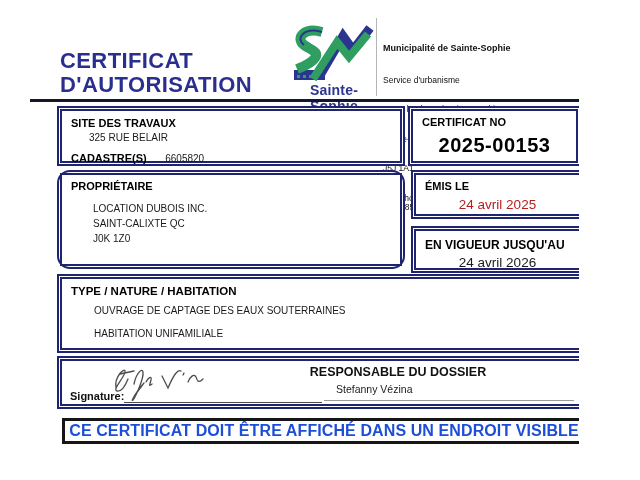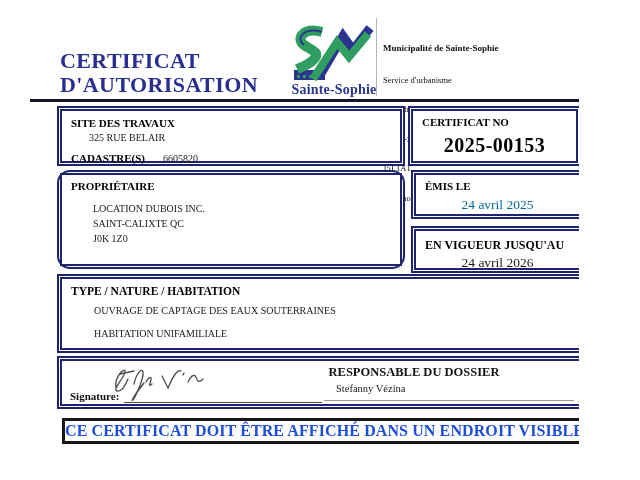--- a/index.html
+++ b/index.html
@@ -1,18 +1,18 @@
 <!DOCTYPE html>
 <html><head>
 <meta charset="utf-8">
 <style>
   html,body{margin:0;padding:0;background:#fff;}
   .page{
     position:relative;width:579px;height:480px;background:#fff;overflow:hidden;
-    font-family:Liberation Serif, serif;color:#111;
+    font-family:Liberation Sans, sans-serif;color:#111;
   }
   
   .title{
     position:absolute;left:60px;top:49px;
     font-size:22px;font-weight:bold;line-height:24px;letter-spacing:.4px;
     color:#2a2f8f;
   }
   .logo-wrap{position:absolute;left:291px;top:25px;width:86px;height:75px;}
   .logo-wordmark{
     position:absolute;left:0px;top:57px;width:86px;text-align:center;
@@ -35,31 +35,31 @@
   
   .certno-label{position:absolute;left:9px;top:5px;}
   .certno-number{position:absolute;left:0;top:23px;width:100%;text-align:center;
     font-size:20px;font-weight:bold;letter-spacing:.5px;color:#000;}
   
   .owner-label{position:absolute;left:9px;top:5px;}
   .owner-lines{position:absolute;left:31px;top:26px;font-size:10px;line-height:15px;color:#1a1a1a;}
   
   .date-label{position:absolute;left:9px;top:5px;}
   .date-label2{position:absolute;left:9px;top:7px;font-size:12px;}
-  .date-val{position:absolute;left:0;top:22px;width:100%;text-align:center;font-size:13.5px;color:#0369a1;}
+  .date-val{position:absolute;left:0;top:22px;width:100%;text-align:center;font-size:13.5px;color:#b91c1c;}
   .date-val2{position:absolute;left:0;top:24px;width:100%;text-align:center;font-size:13.5px;color:#1a1a1a;}
   
   .type-label{position:absolute;left:9px;top:6px;font-size:11.5px;}
   .type-line1{position:absolute;left:32px;top:26px;}
   .type-line2{position:absolute;left:32px;top:49px;}
   
   .sig-label{position:absolute;left:8px;top:29px;font-weight:bold;font-size:11px;}
   .sig-line{position:absolute;left:62px;top:41px;width:198px;border-bottom:1.5px solid #4a4a4a;}
   .sig-scribble{position:absolute;left:42px;top:-3px;}
-  .resp-label{position:absolute;left:216px;top:4px;width:272px;text-align:center;font-weight:bold;font-size:12.5px;}
+  .resp-label{position:absolute;left:200px;top:4px;width:272px;text-align:center;font-weight:bold;font-size:12.5px;}
   .resp-name{position:absolute;left:274px;top:22px;font-size:10.5px;color:#1a1a1a;}
   .resp-line{position:absolute;left:262px;top:39px;width:250px;border-bottom:1px solid #9a9a9a;}
   
   .banner{
     position:absolute;left:62px;top:418px;width:518px;height:20px;
     border:3px solid #161616;background:#fff;text-align:center;
     font-size:16px;font-weight:bold;line-height:20px;letter-spacing:.1px;color:#1d4ed8;
     box-sizing:content-box;white-space:nowrap;
   }
 </style>

